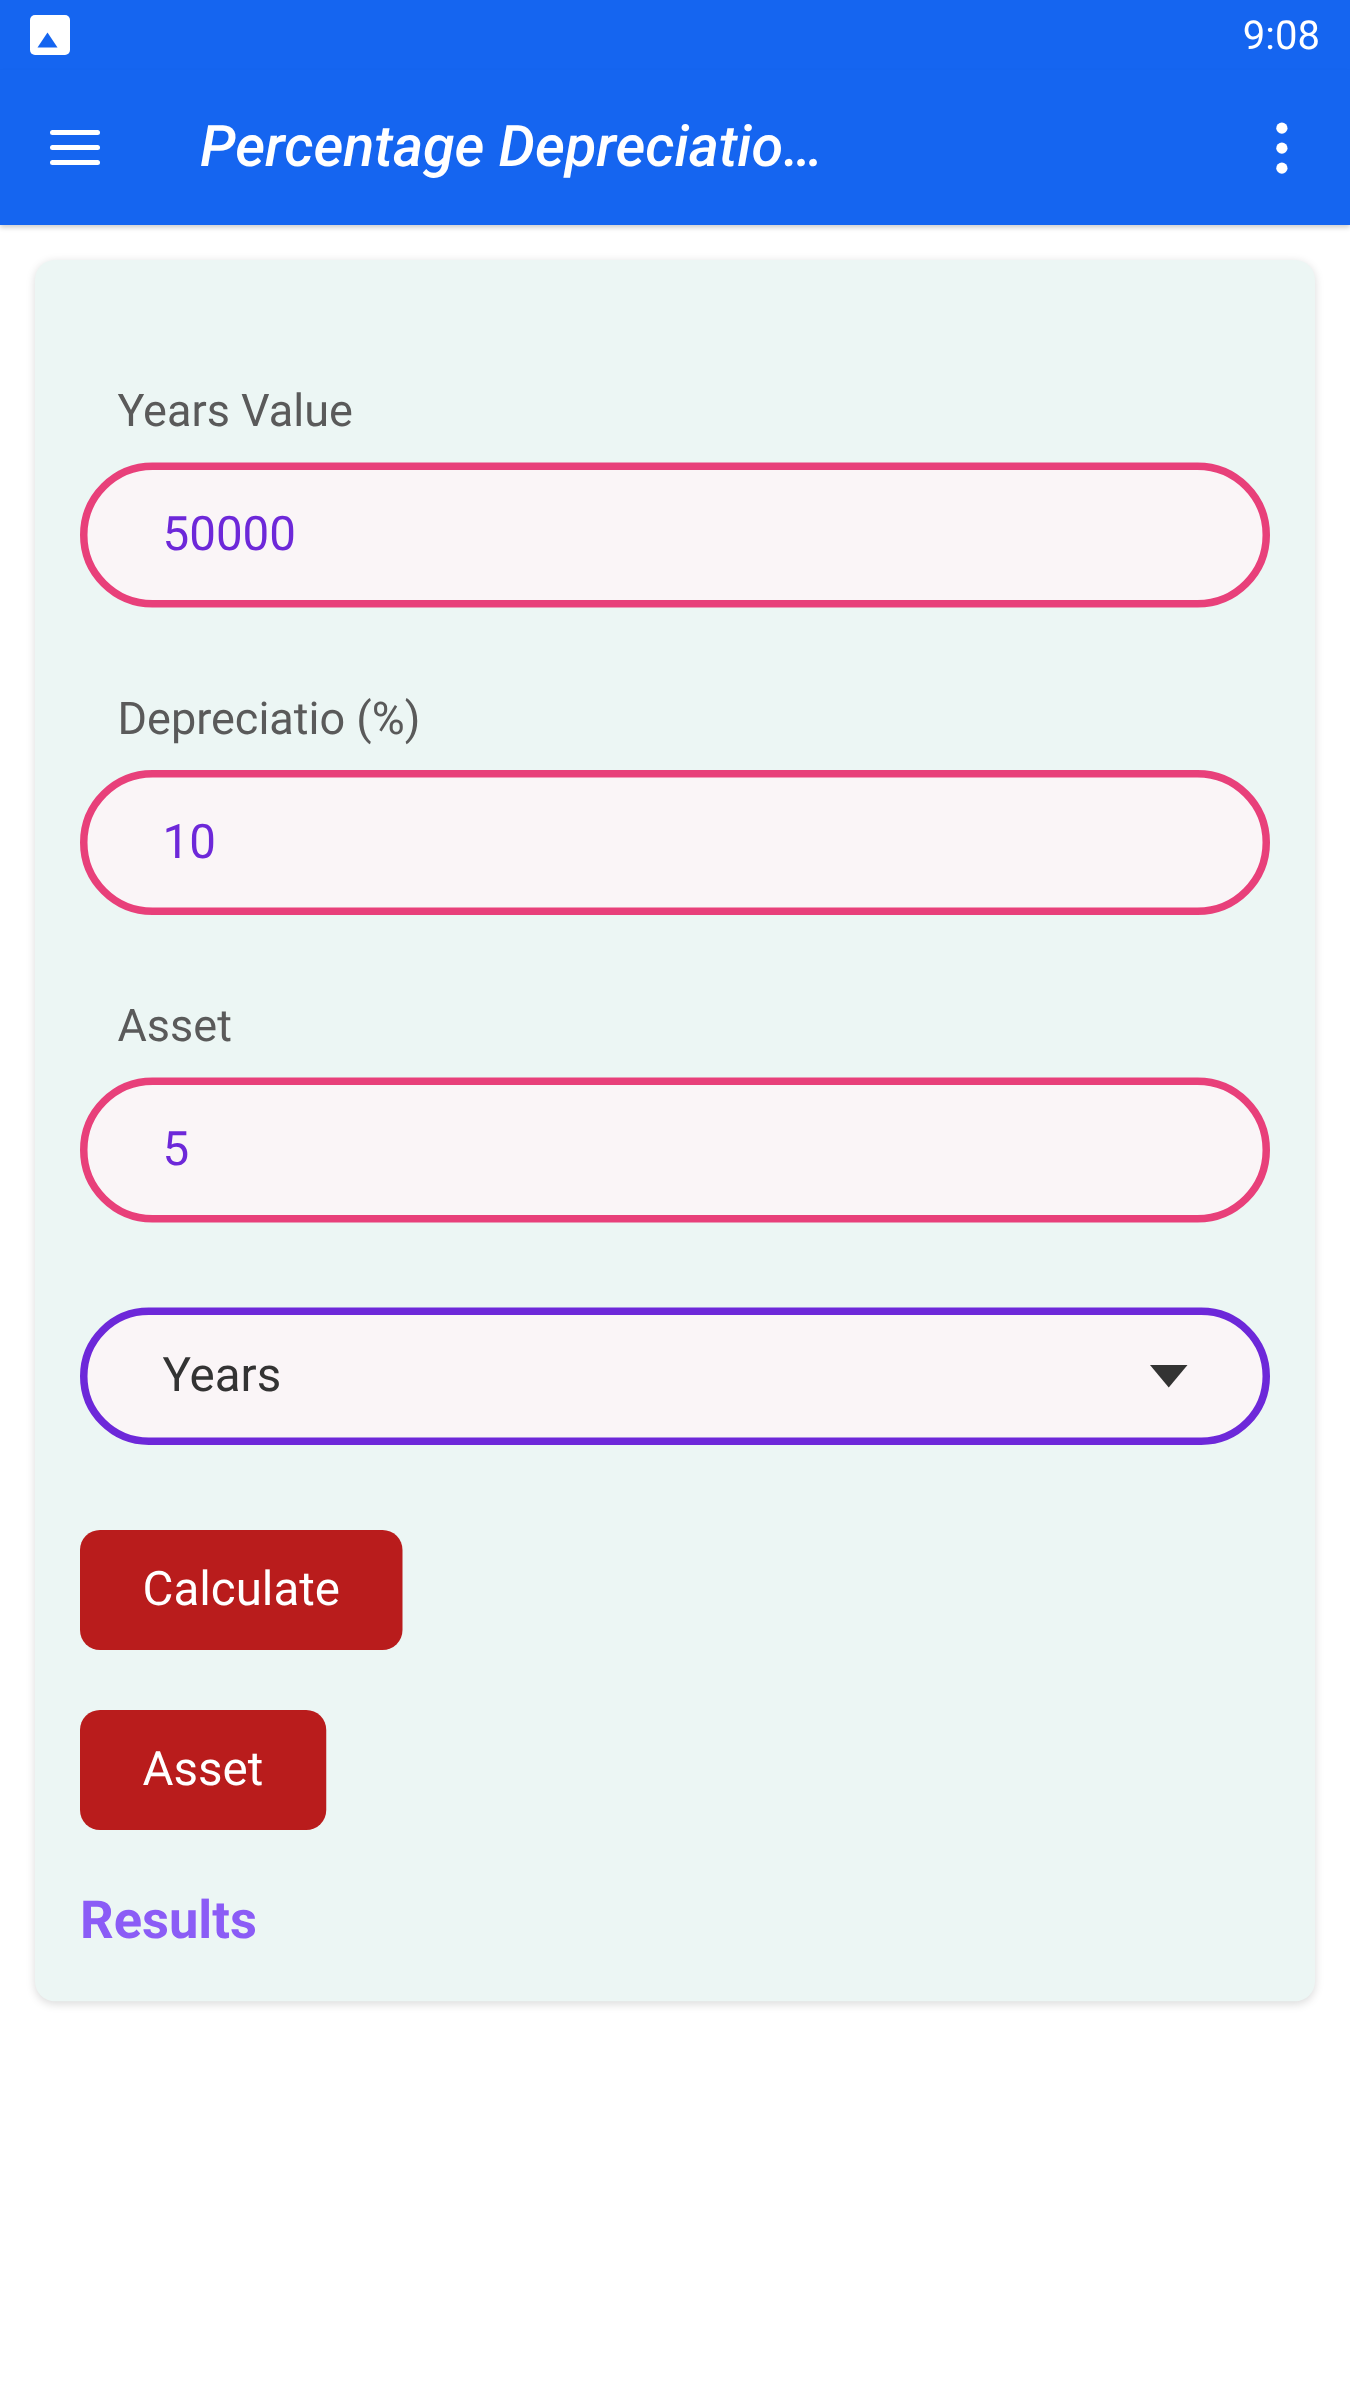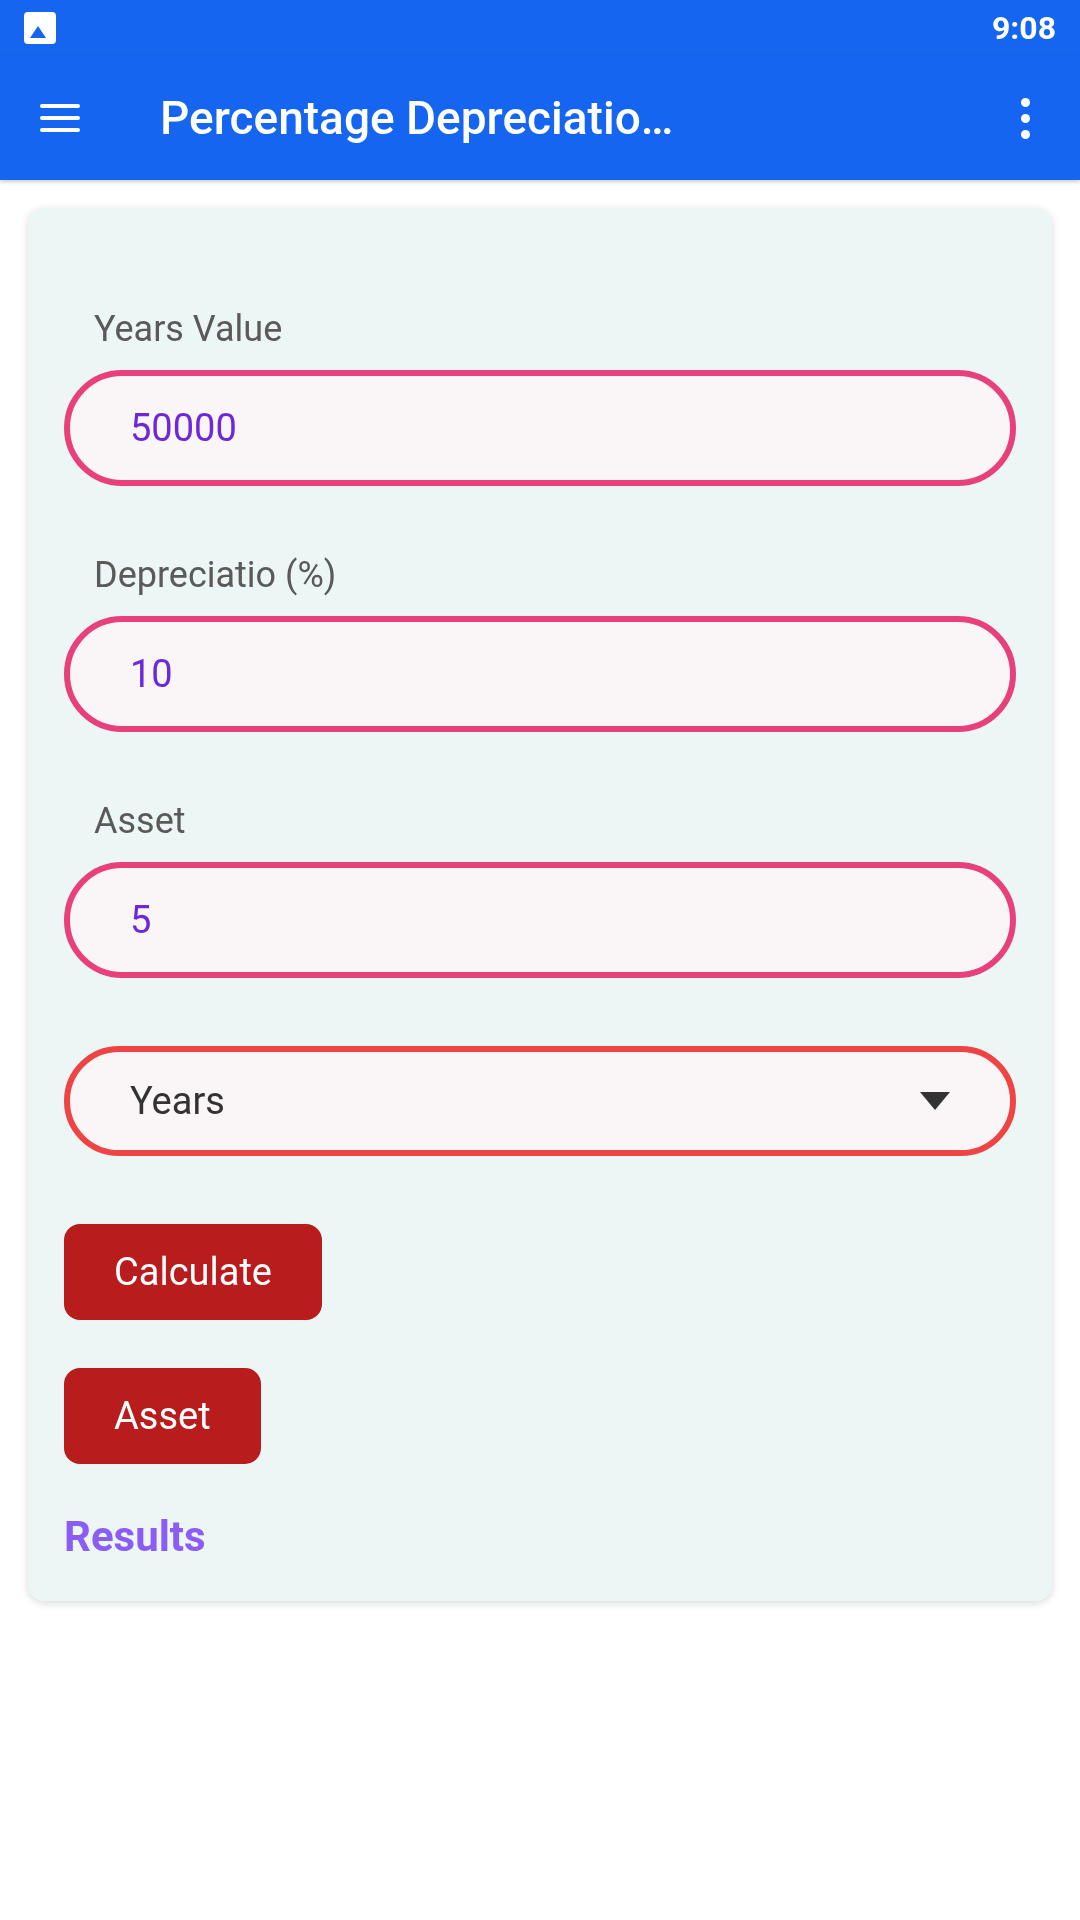--- a/index.html
+++ b/index.html
@@ -40,21 +40,21 @@
       left: 6px;
       width: 0;
       height: 0;
       border-left: 8px solid transparent;
       border-right: 8px solid transparent;
       border-bottom: 12px solid #1565f0;
     }
     
     .status-time {
       font-size: 32px;
-      font-weight: 700;
+      font-weight: 400;
     }
     
     .app-bar {
       background: #1565f0;
       height: 124px;
       display: flex;
       align-items: center;
       padding: 0 40px;
       color: white;
       box-shadow: 0 2px 4px rgba(0,0,0,0.2);
@@ -76,20 +76,21 @@
     }
     
     .app-title {
       flex: 1;
       font-size: 46px;
       font-weight: 500;
       margin-left: 80px;
       white-space: nowrap;
       overflow: hidden;
       text-overflow: ellipsis;
+      font-style: italic;
     }
     
     .more-icon {
       display: flex;
       flex-direction: column;
       gap: 7px;
       cursor: pointer;
       padding: 10px;
     }
     
@@ -132,21 +133,21 @@
       background: #faf5f7;
       padding: 0 60px;
       font-size: 38px;
       color: #6d28d9;
       outline: none;
     }
     
     .pill-select {
       width: 100%;
       height: 110px;
-      border: 6px solid #ef4444;
+      border: 6px solid #6d28d9;
       border-radius: 55px;
       background: #faf5f7;
       padding: 0 60px;
       font-size: 38px;
       color: #333;
       display: flex;
       align-items: center;
       justify-content: space-between;
       cursor: pointer;
     }

